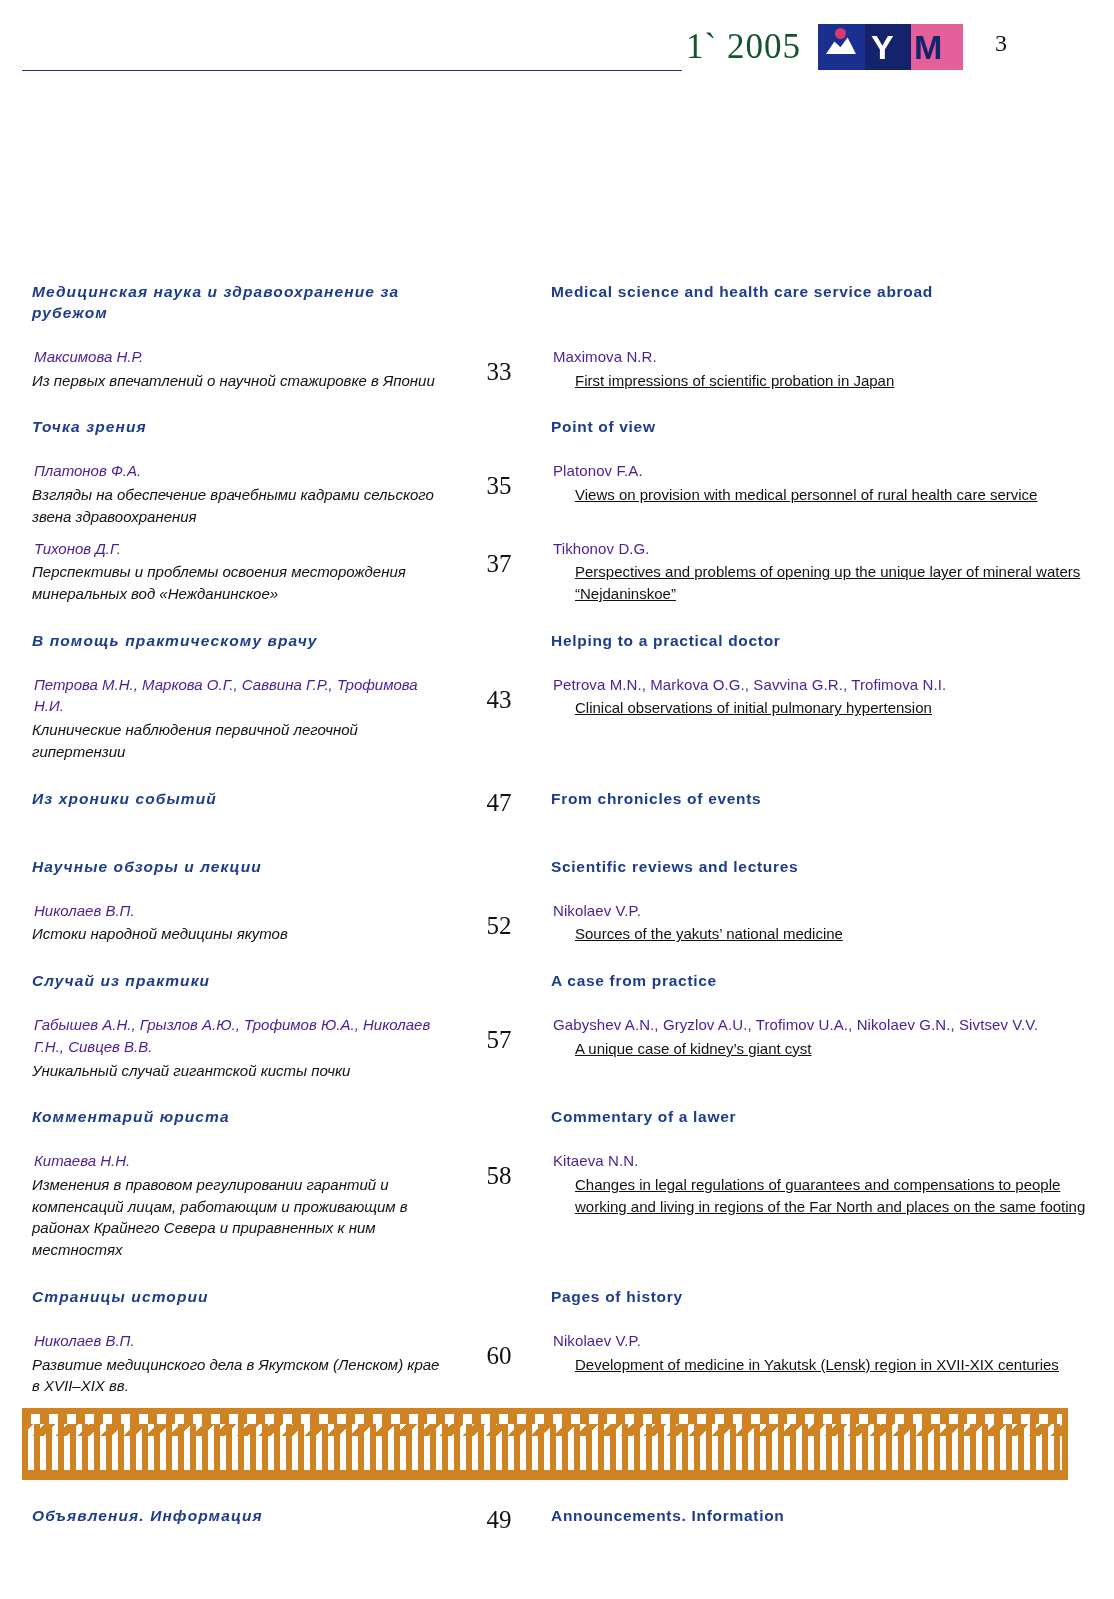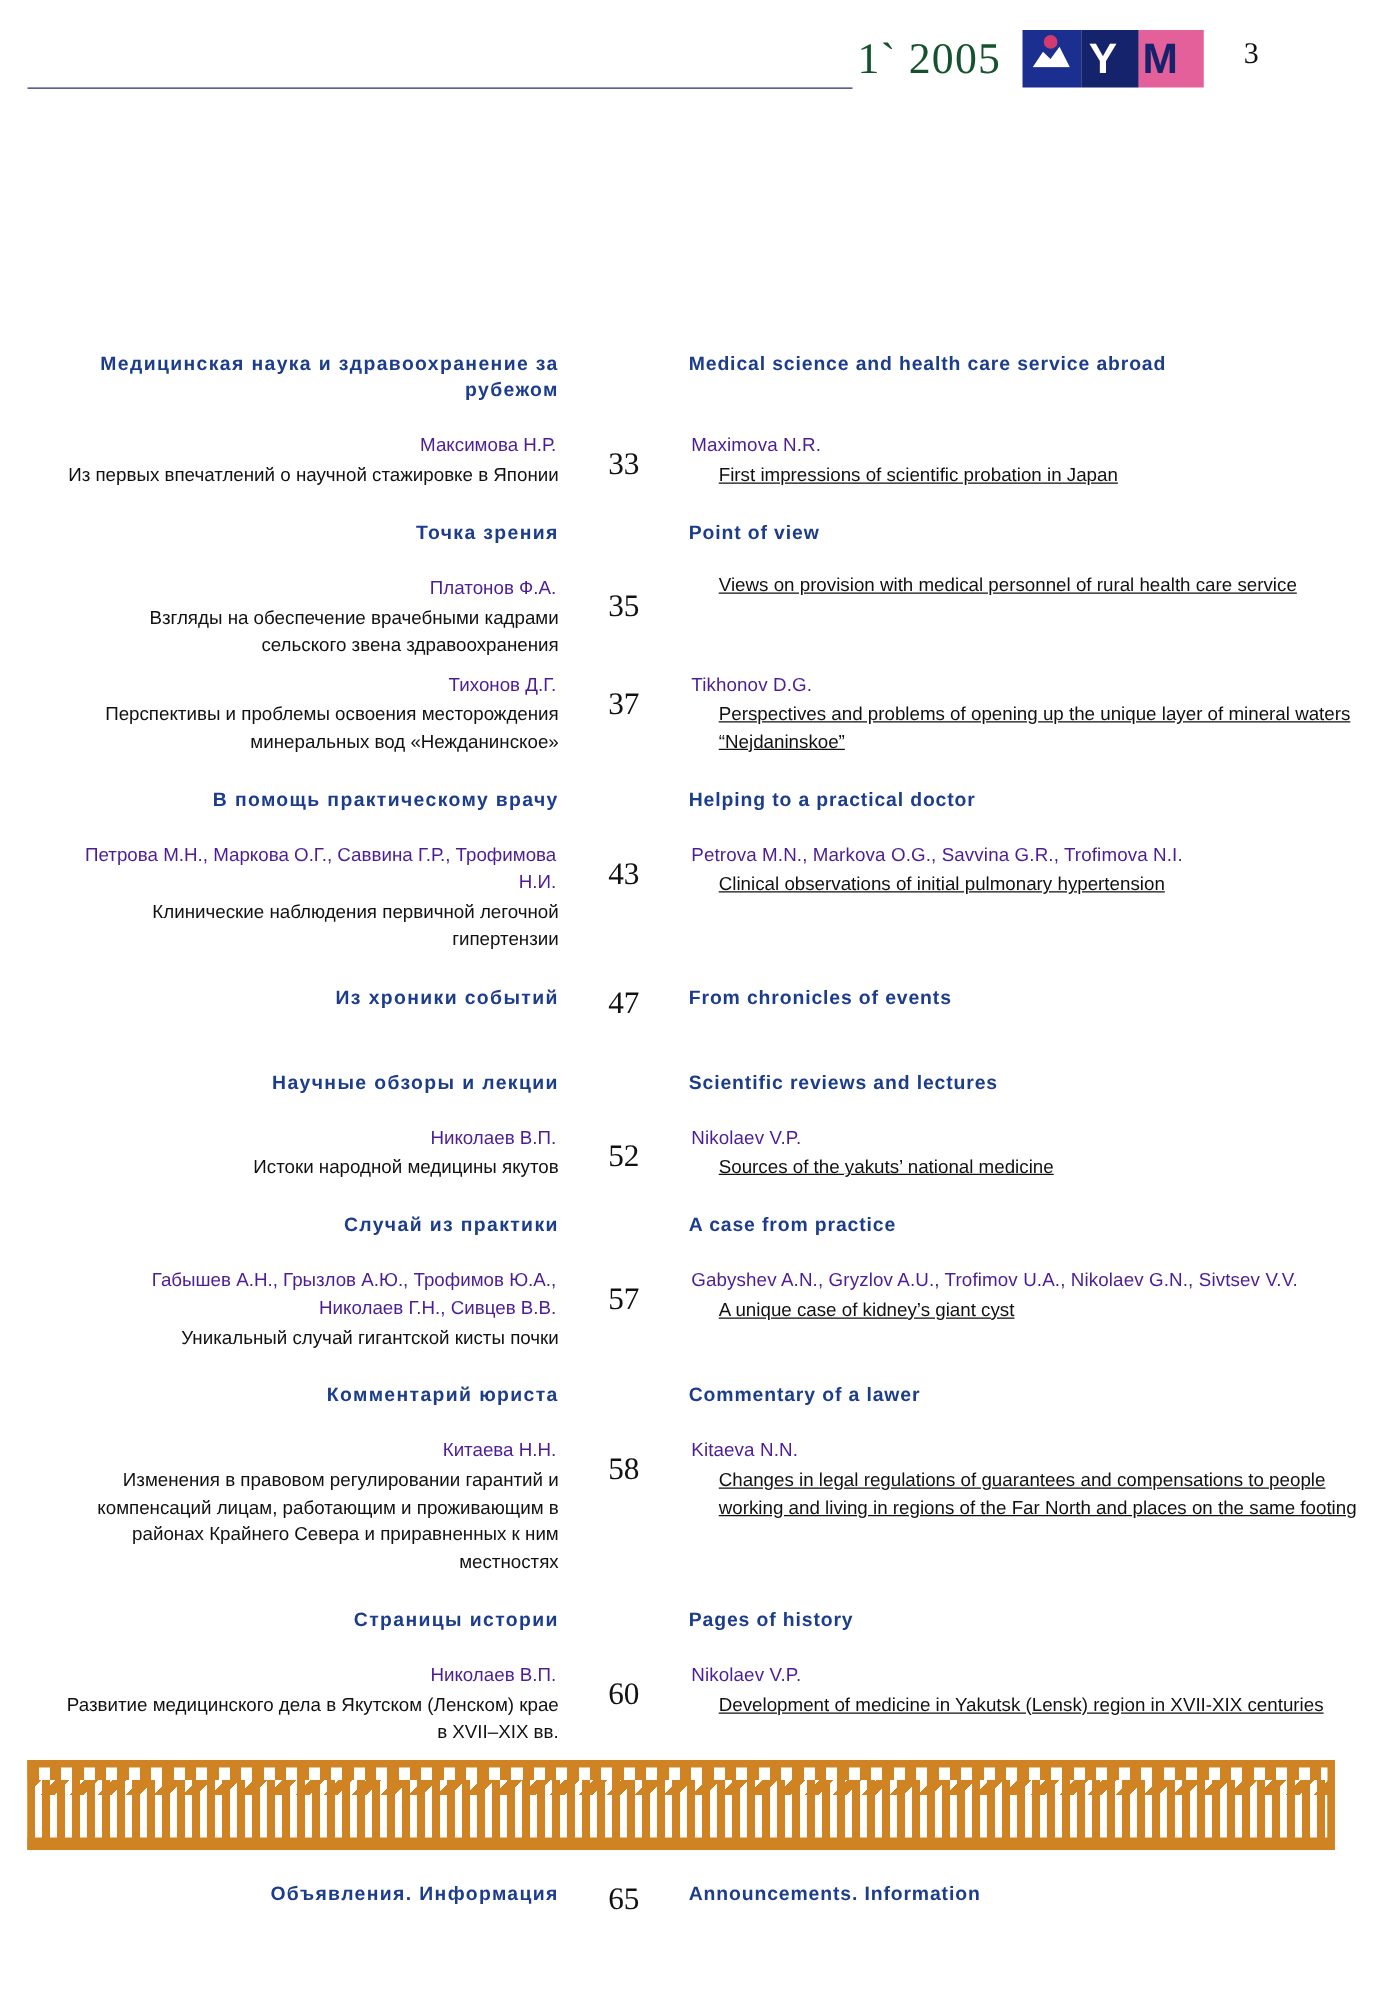--- a/index.html
+++ b/index.html
@@ -126,23 +126,23 @@
     top: 282px;
     width: 1114px;
   }
   .row {
     position: relative;
     display: flex;
     width: 1114px;
   }
   .col-ru {
     width: 447px;
-    padding-left: 51px;
+    padding-left: 32px;
     box-sizing: border-box;
-    text-align: right;
+    font-style: italic;
   }
   .col-num {
     width: 104px;
     box-sizing: border-box;
     text-align: center;
     font-family: "Liberation Serif", serif;
     font-size: 25px;
     color: #111;
     padding-top: 14px;
   }
@@ -303,20 +303,21 @@
       </div>
   </div>
   <div class="spacer-20"></div>
   <div class="row">
     <div class="col-ru">
       <div class="authors-ru">Платонов Ф.А.</div>
       <div class="title-ru">Взгляды на обеспечение врачебными кадрами сельского звена здравоохранения</div>
     </div>
     <div class="col-num">35</div>
     <div class="col-en">
+      <div class="authors-en">Platonov F.A.</div>
       <div class="title-en">Views on provision with medical personnel of rural health care service</div>
     </div>
   </div>
   <div class="spacer-8"></div>
   <div class="row">
     <div class="col-ru">
       <div class="authors-ru">Тихонов Д.Г.</div>
       <div class="title-ru">Перспективы и проблемы освоения месторождения минеральных вод «Нежданинское»</div>
     </div>
     <div class="col-num">37</div>
@@ -480,21 +481,21 @@
       <div class="title-en">To the 75-year anniversary of K.Ya. Ivanova</div>
     </div>
   </div>
 
   <div class="spacer-20"></div>
 
   <div class="row">
     <div class="col-ru">
         <div class="sec-ru">Объявления. Информация</div>
       </div>
-    <div class="col-num" style="padding-top:0">65</div>
+    <div class="col-num" style="padding-top:0">49</div>
     <div class="col-en">
         <div class="sec-en">Announcements.   Information</div>
       </div>
   </div>
 
 </div>
 
 <div class="ornament">
   <div class="orn-inner"></div>
   <div class="orn-band-top"></div>

